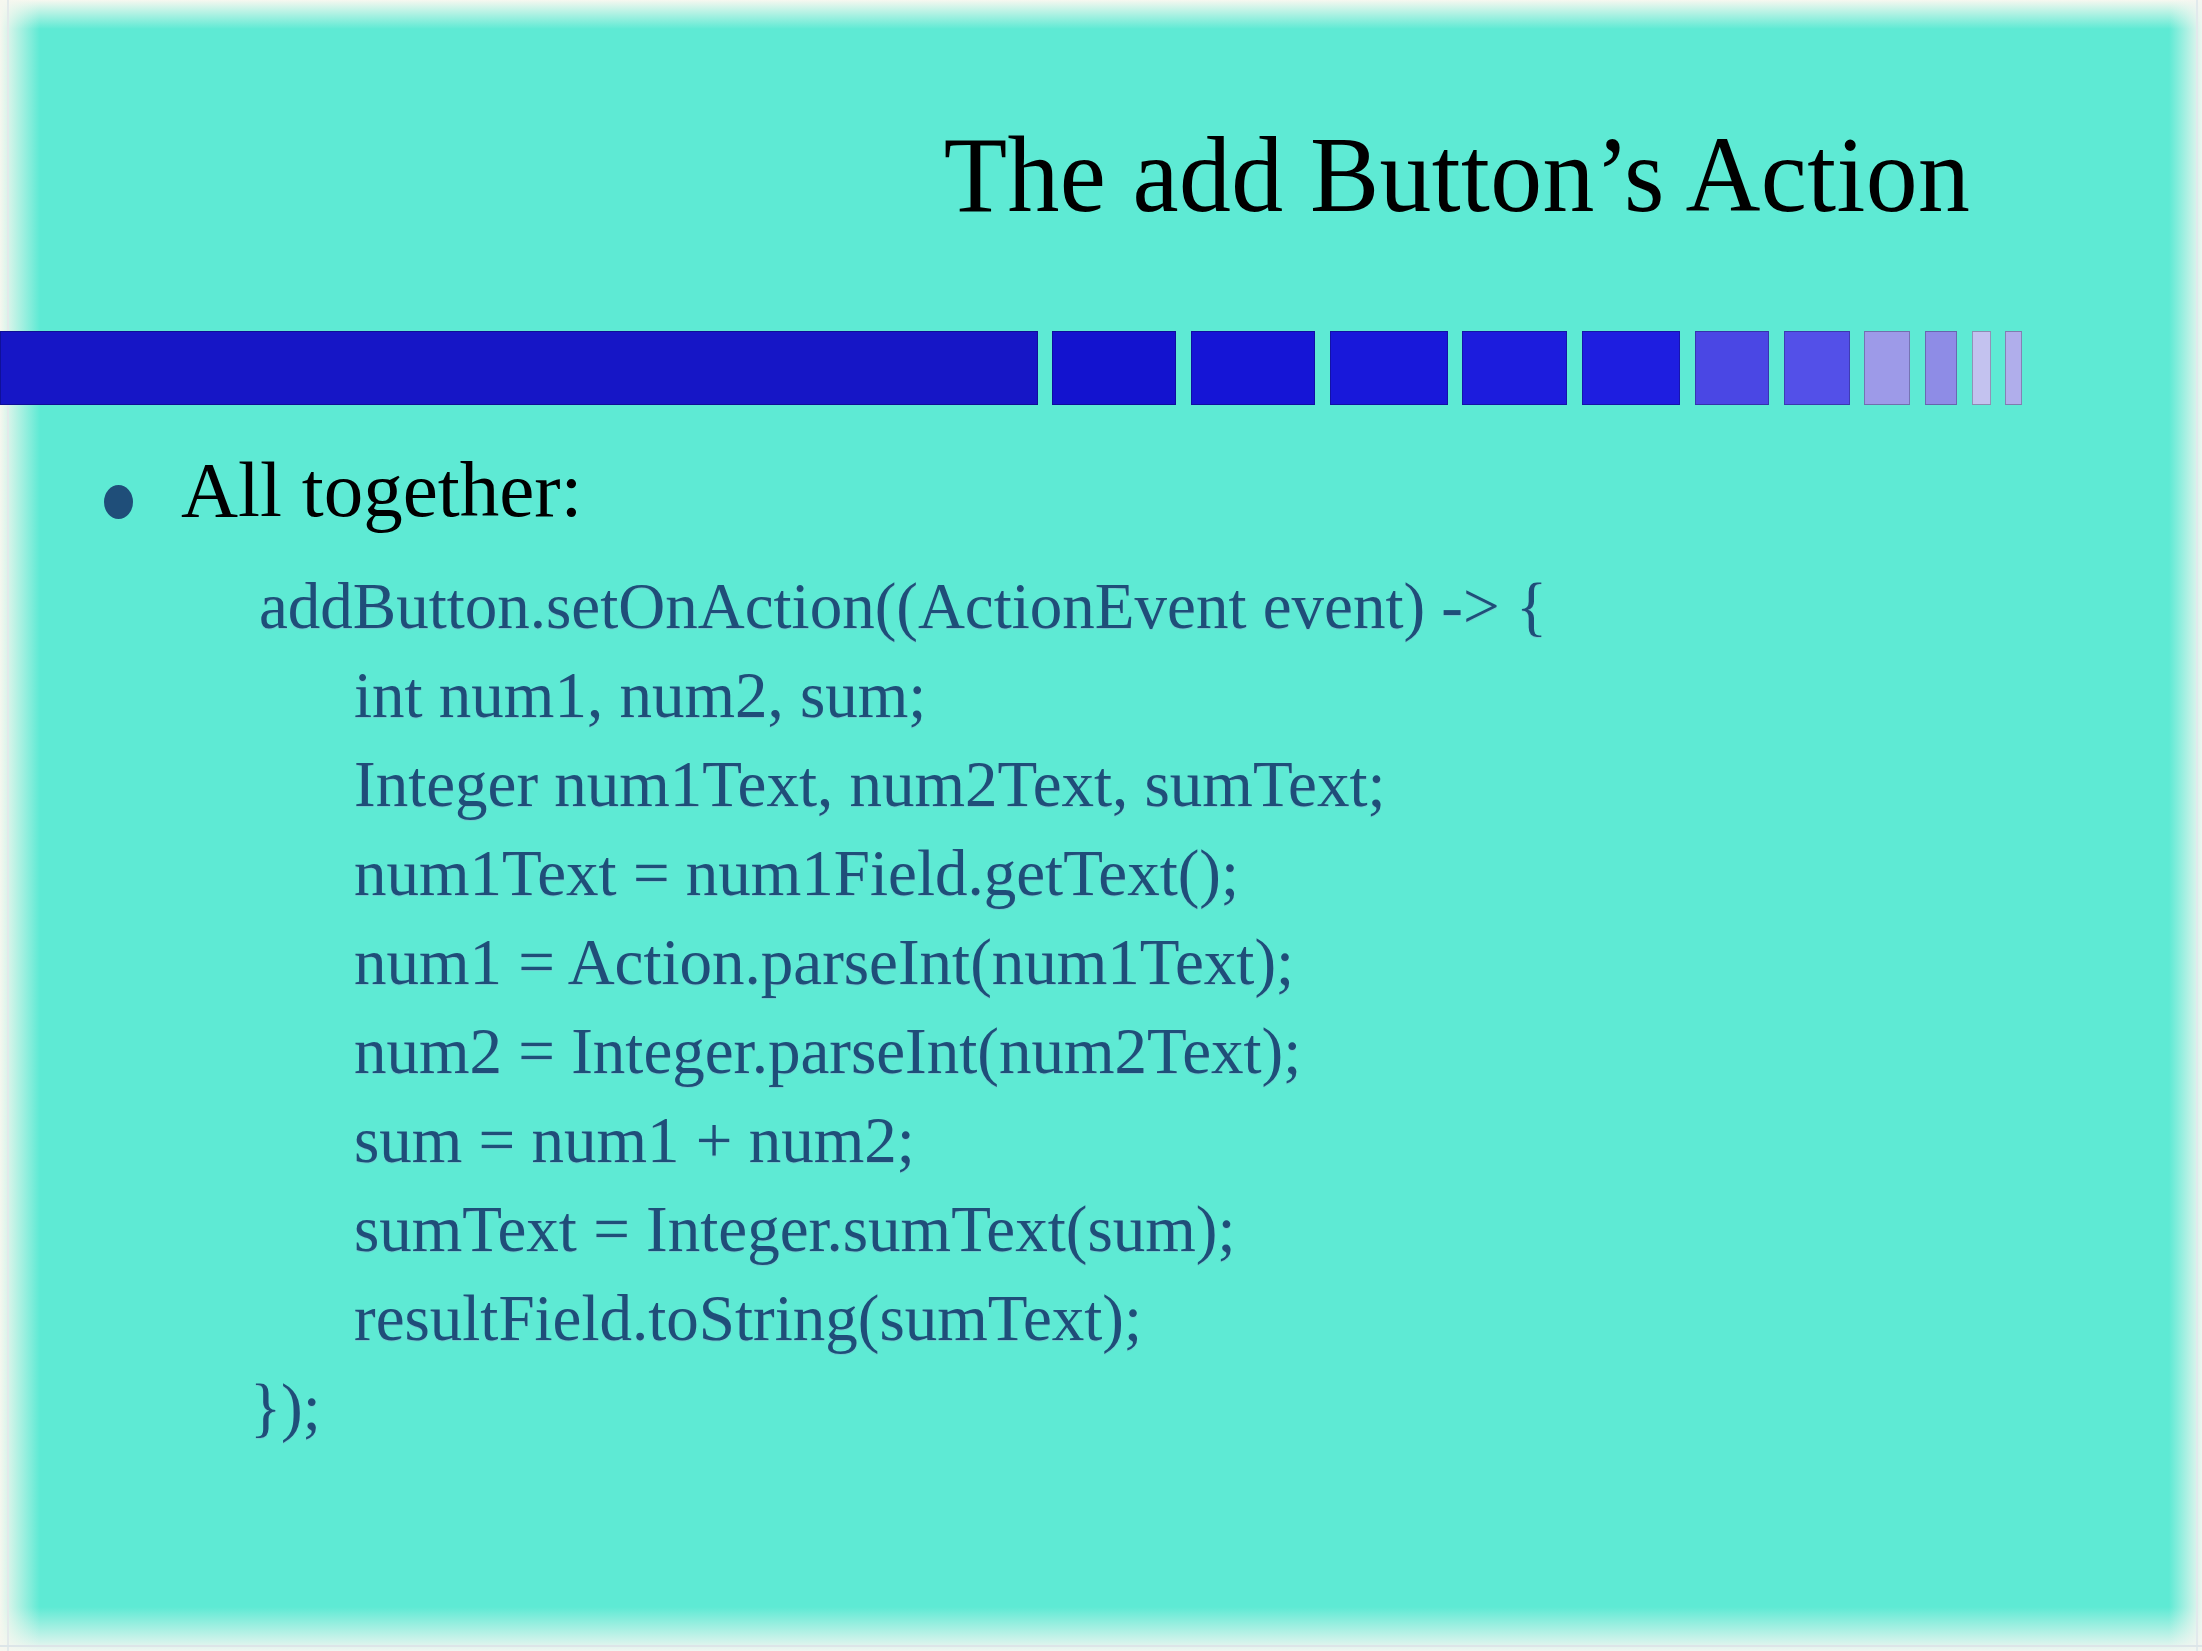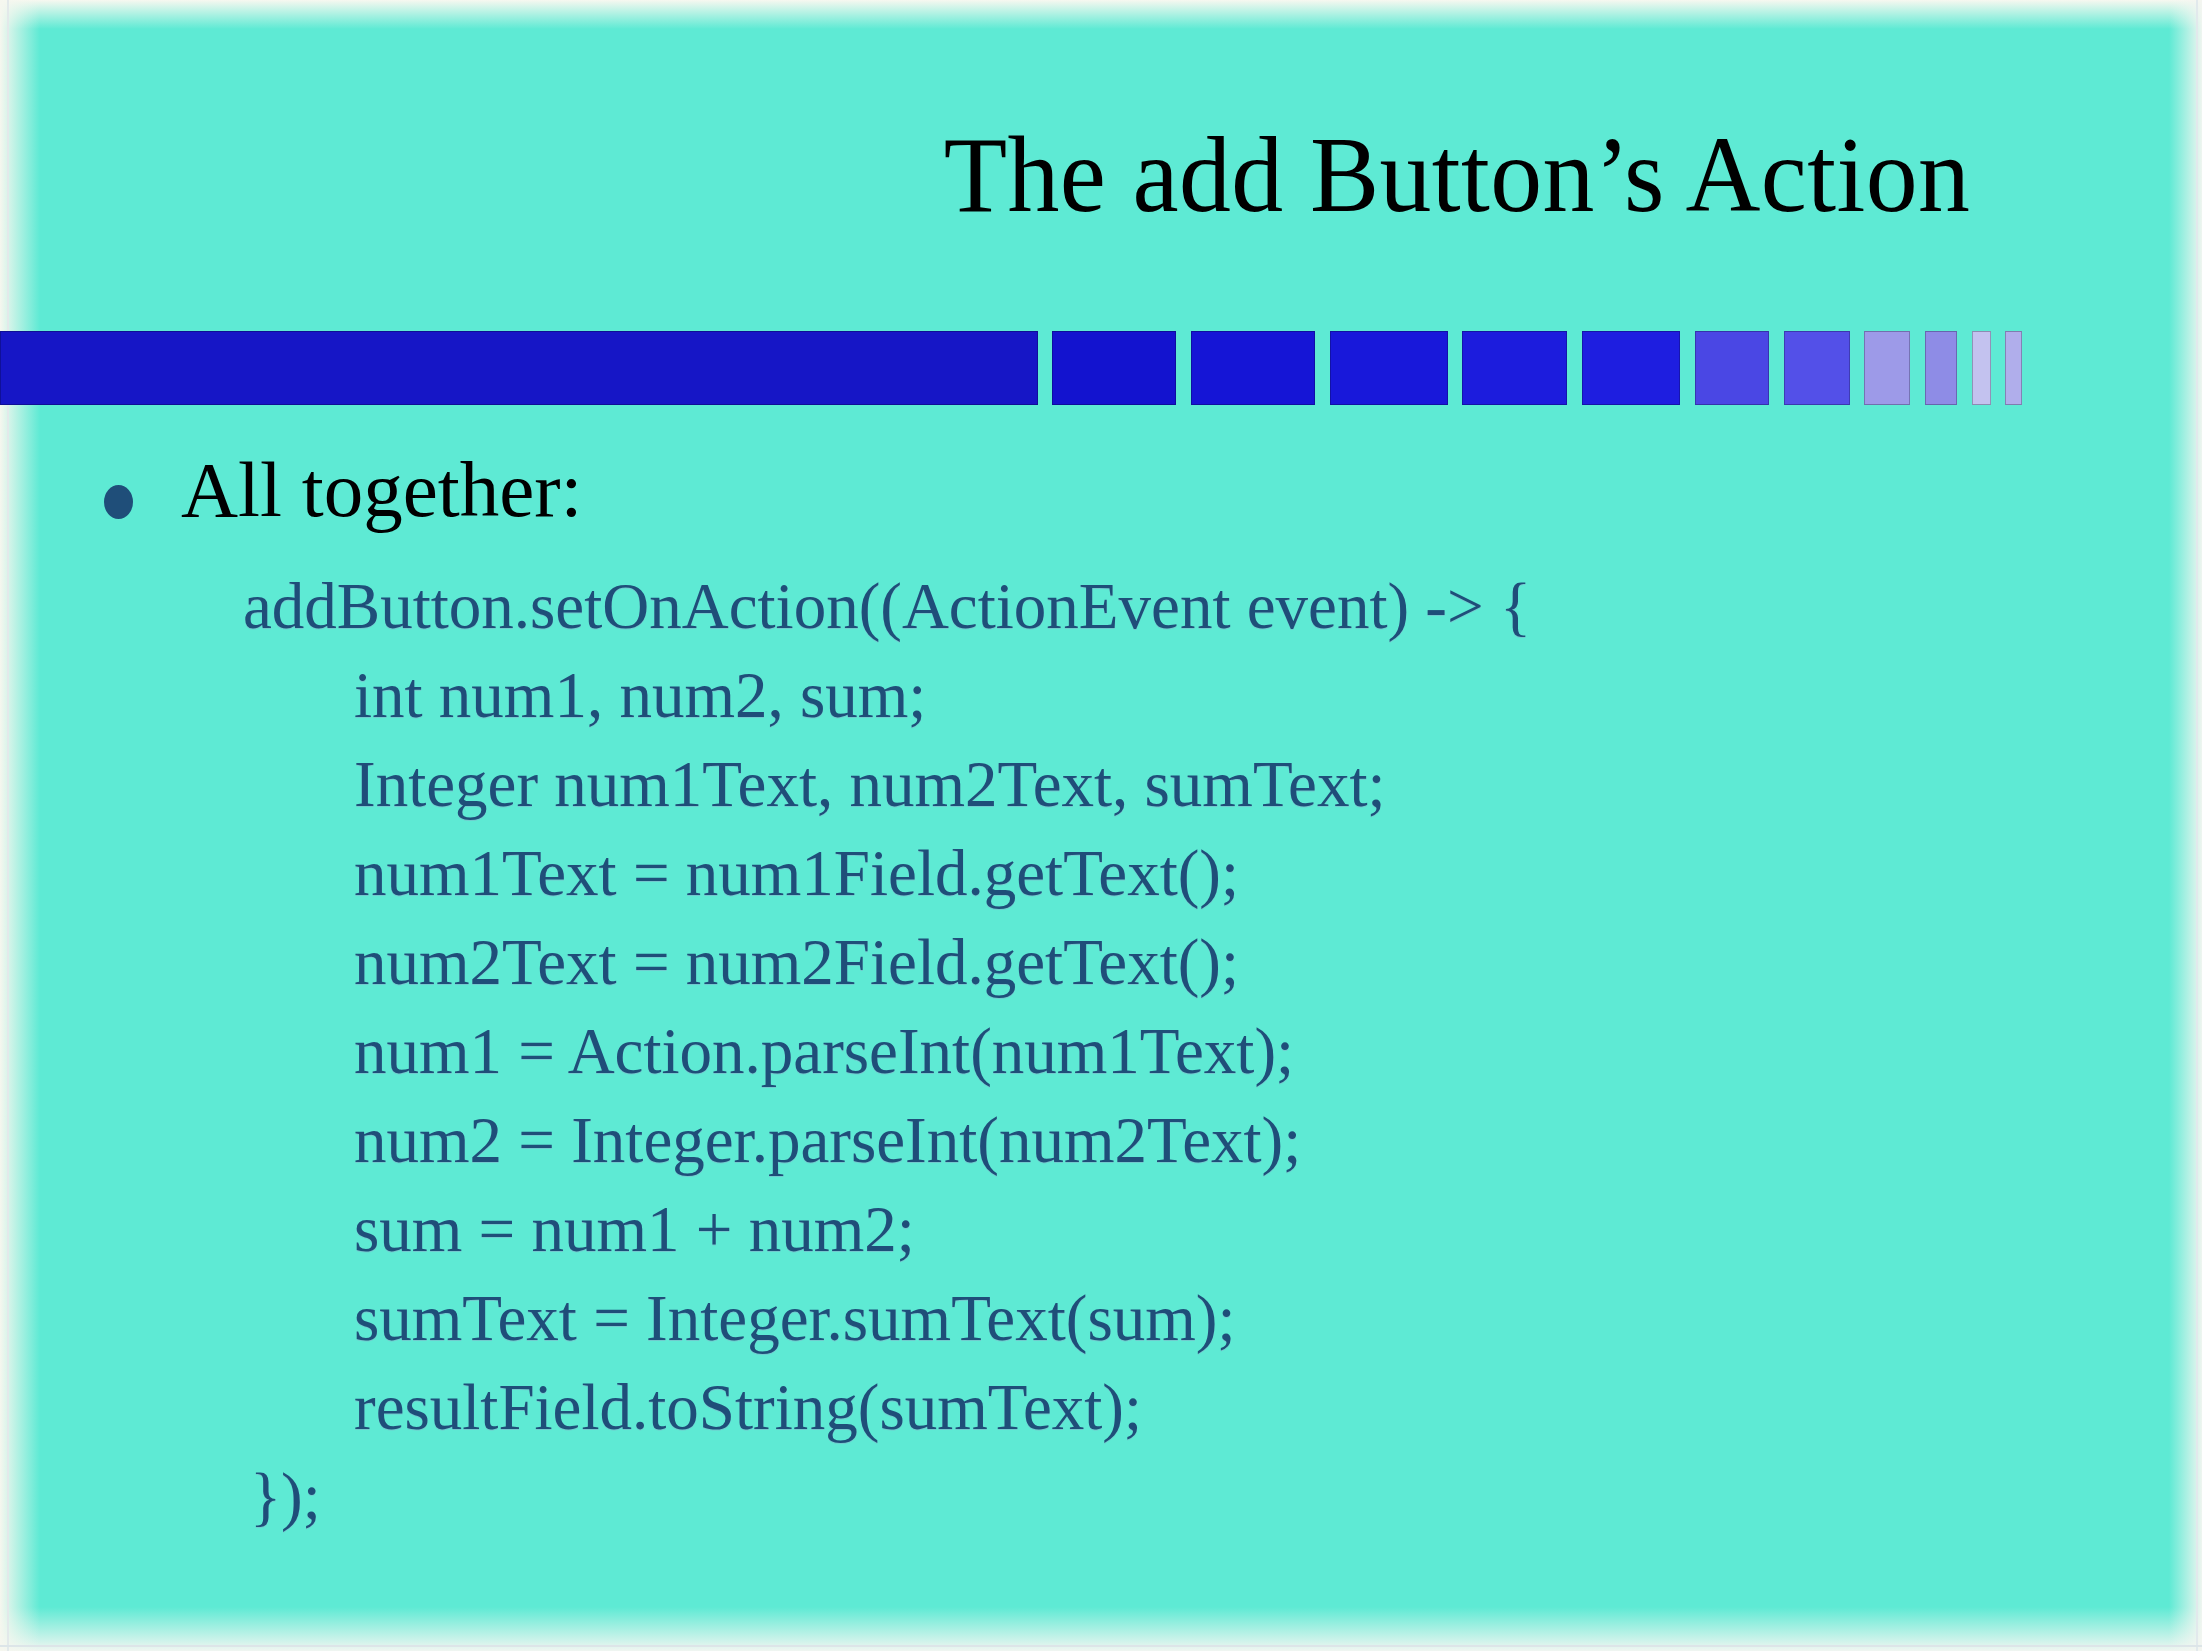--- a/index.html
+++ b/index.html
@@ -123,21 +123,21 @@
     padding-left: 243px;
     color: #1f4e79;
     font-size: 65px;
     line-height: 89px;
   }
   .code-line {
     white-space: pre;
     color: #1f4e79;
     text-shadow: 0 0.9px 0 rgba(140,165,200,0.45);
   }
-  .code-line.indent-0 { margin-left: 0px; }
+  .code-line.indent-0 { margin-left: 16px; }
   .code-line.indent-1 { margin-left: 111px; }
   .code-line.indent-close { margin-left: 6.9px; }
 </style>
 </head>
 <body>
 
 <div id="slide">
 
   <div id="slide-edge-tint"></div>
   <div id="slide-border-left"></div>
@@ -168,21 +168,20 @@
     <div id="bullet-row">
       <span id="bullet-dot"></span>
       <span id="bullet-label">All together:</span>
     </div>
 
     <div id="code-block">
         <div class="code-line indent-0">addButton.setOnAction((ActionEvent event) -&gt; {</div>
         <div class="code-line indent-1">int num1, num2, sum;</div>
         <div class="code-line indent-1">Integer num1Text, num2Text, sumText;</div>
         <div class="code-line indent-1">num1Text = num1Field.getText();</div>
-        <div class="code-line indent-1">num2Text = num2Field.getText();</div>
         <div class="code-line indent-1">num1 = Action.parseInt(num1Text);</div>
         <div class="code-line indent-1">num2 = Integer.parseInt(num2Text);</div>
         <div class="code-line indent-1">sum = num1 + num2;</div>
         <div class="code-line indent-1">sumText = Integer.sumText(sum);</div>
         <div class="code-line indent-1">resultField.toString(sumText);</div>
         <div class="code-line indent-close">});</div>
       </div>
 
   </div>
 </div>

